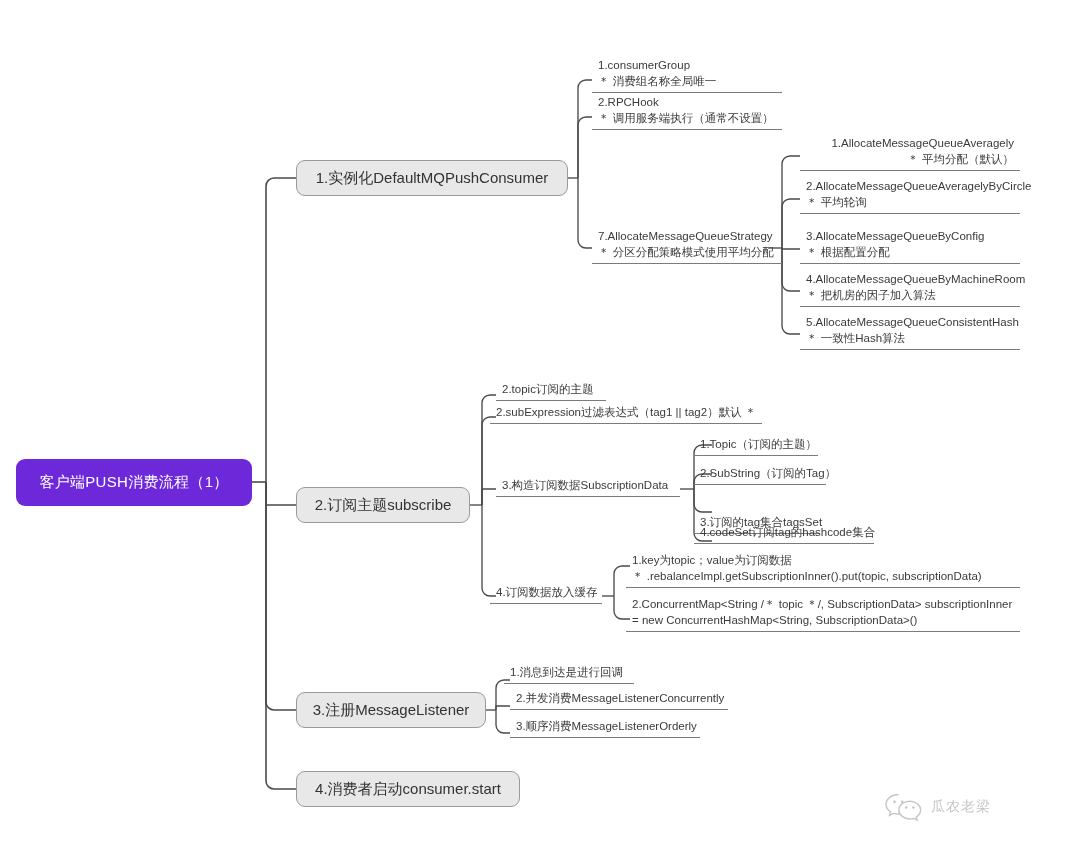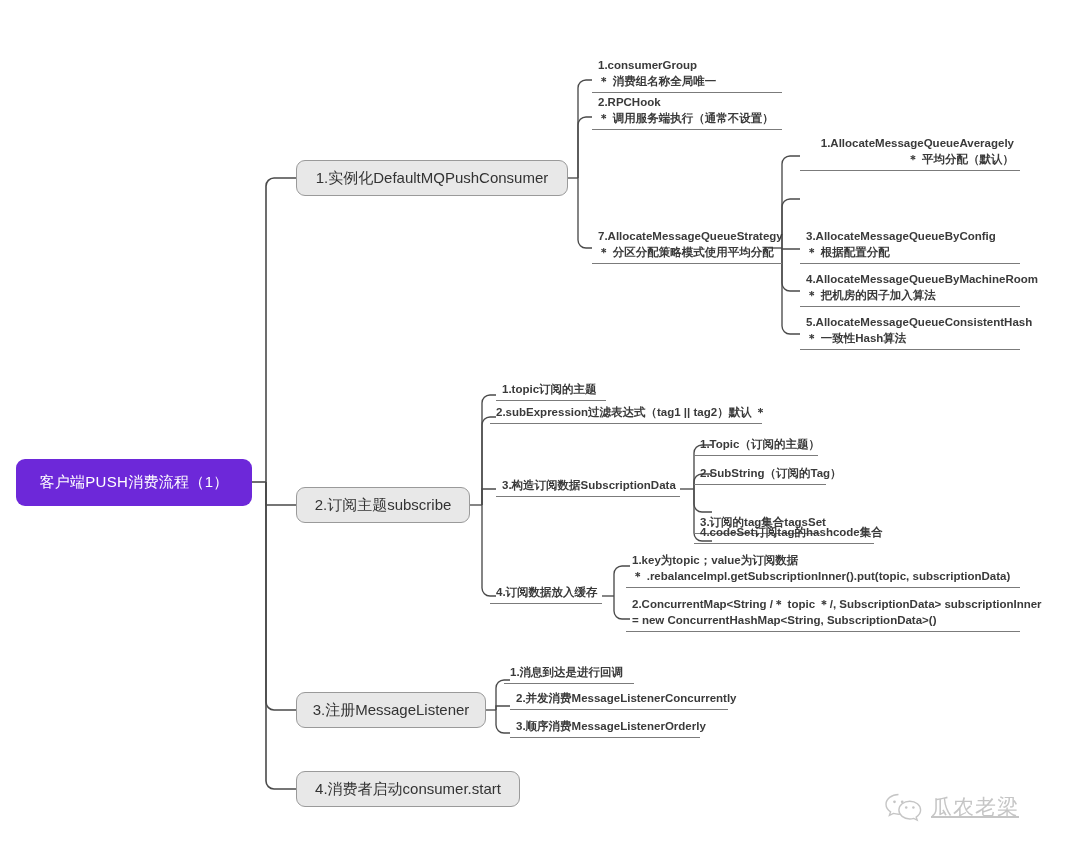--- a/index.html
+++ b/index.html
@@ -44,35 +44,34 @@
   .leaf{
     position:absolute;
     font-size:11.5px;
     line-height:15px;
     color:#3a3a3a;
     white-space:nowrap;
     box-sizing:border-box;
     padding:2px 6px 3px 6px;
     border-bottom:1.4px solid #7b7b7b;
   }
-  .leaf .ln{display:block;font-weight:bold;}
+  .leaf .ln{display:block;}
   .leaf.two-line{line-height:15.5px;}
 
   
   .watermark{
     position:absolute;
     display:flex;align-items:center;gap:7px;
     opacity:.5;
   }
   .wm-text{
-    font-size:21px;
+    font-size:14px;
     color:#8d8d8d;
     font-family:"DejaVu Sans",sans-serif;
     letter-spacing:1px;
-    text-decoration:underline;
   }
   .wm-icon{display:block;}
 </style>
 </head>
 <body>
 
 <div id="canvas">
 
   <svg id="svg-links" viewBox="0 0 1080 851" xmlns="http://www.w3.org/2000/svg">
     <g fill="none" stroke="#4a4a4a" stroke-width="1.6">
@@ -145,38 +144,42 @@
   <div class="leaf two-line" style="left:592px;top:227px;width:190px;">
     <span class="ln">7.AllocateMessageQueueStrategy</span>
     <span class="ln">＊ 分区分配策略模式使用平均分配</span>
   </div>
 
   <div class="leaf two-line" style="left:800px;top:134px;width:220px;text-align:right;">
     <span class="ln">1.AllocateMessageQueueAveragely</span>
     <span class="ln">＊ 平均分配（默认）</span>
   </div>
 
+  <div class="leaf two-line" style="left:800px;top:177px;width:220px;">
+    <span class="ln">2.AllocateMessageQueueAveragelyByCircle</span>
+    <span class="ln">＊ 平均轮询</span>
+  </div>
 
   <div class="leaf two-line" style="left:800px;top:227px;width:220px;">
     <span class="ln">3.AllocateMessageQueueByConfig</span>
     <span class="ln">＊ 根据配置分配</span>
   </div>
 
   <div class="leaf two-line" style="left:800px;top:270px;width:220px;">
     <span class="ln">4.AllocateMessageQueueByMachineRoom</span>
     <span class="ln">＊ 把机房的因子加入算法</span>
   </div>
 
   <div class="leaf two-line" style="left:800px;top:313px;width:220px;">
     <span class="ln">5.AllocateMessageQueueConsistentHash</span>
     <span class="ln">＊ 一致性Hash算法</span>
   </div>
 
   <div class="leaf" style="left:496px;top:380px;width:110px;">
-    <span class="ln">1.topic订阅的主题</span>
+    <span class="ln">2.topic订阅的主题</span>
   </div>
 
   <div class="leaf" style="left:490px;top:403px;width:272px;">
     <span class="ln">2.subExpression过滤表达式（tag1 || tag2）默认 ＊</span>
   </div>
 
   <div class="leaf" style="left:496px;top:476px;width:184px;">
     <span class="ln">3.构造订阅数据SubscriptionData</span>
   </div>
 

